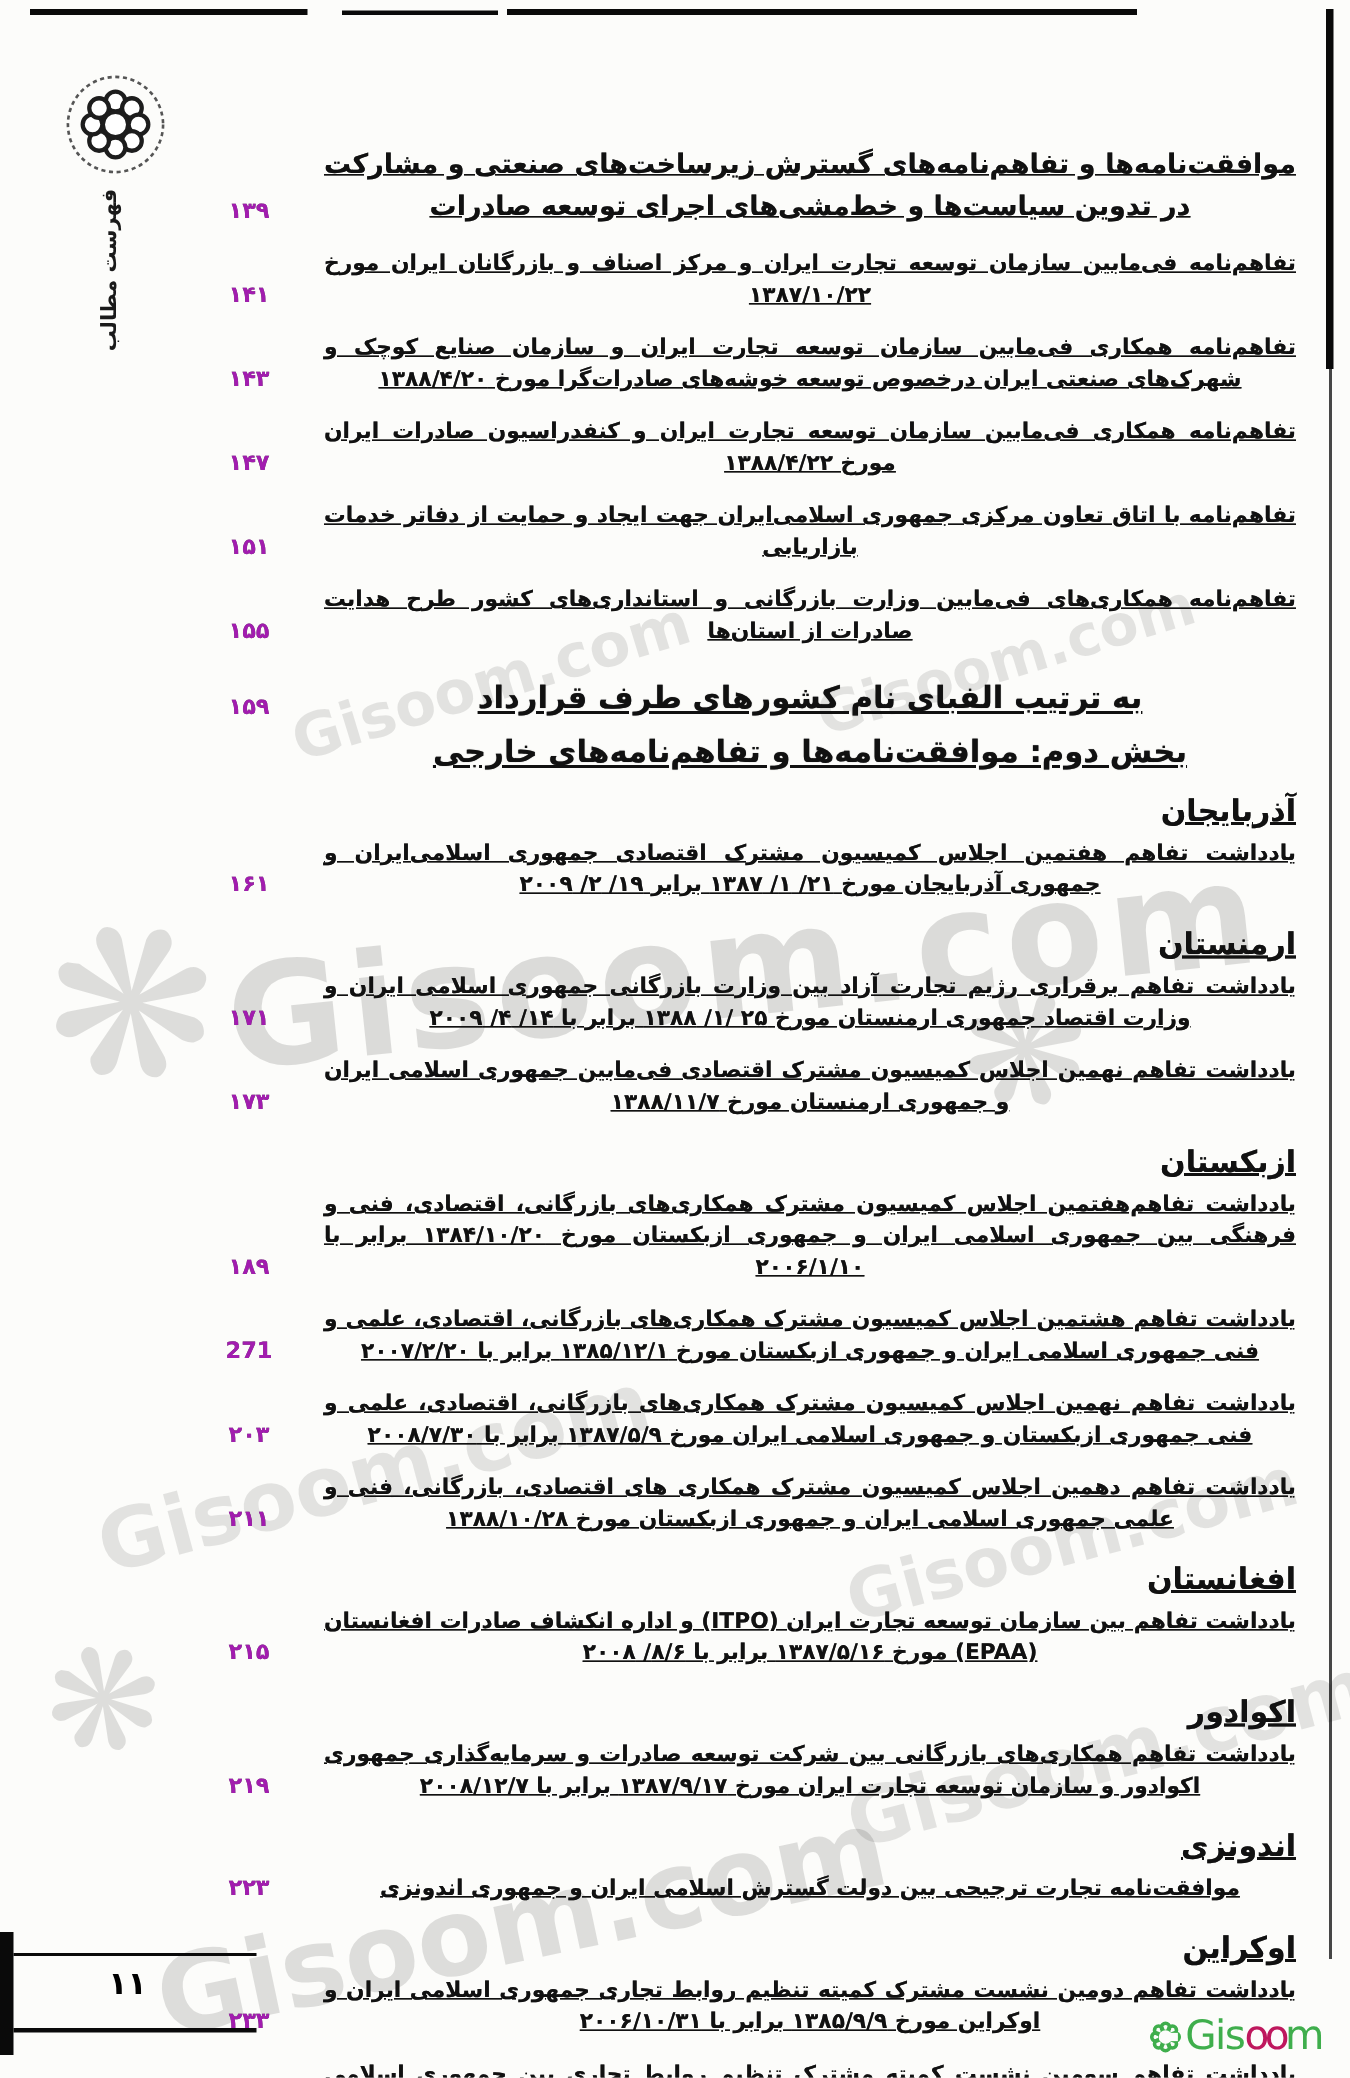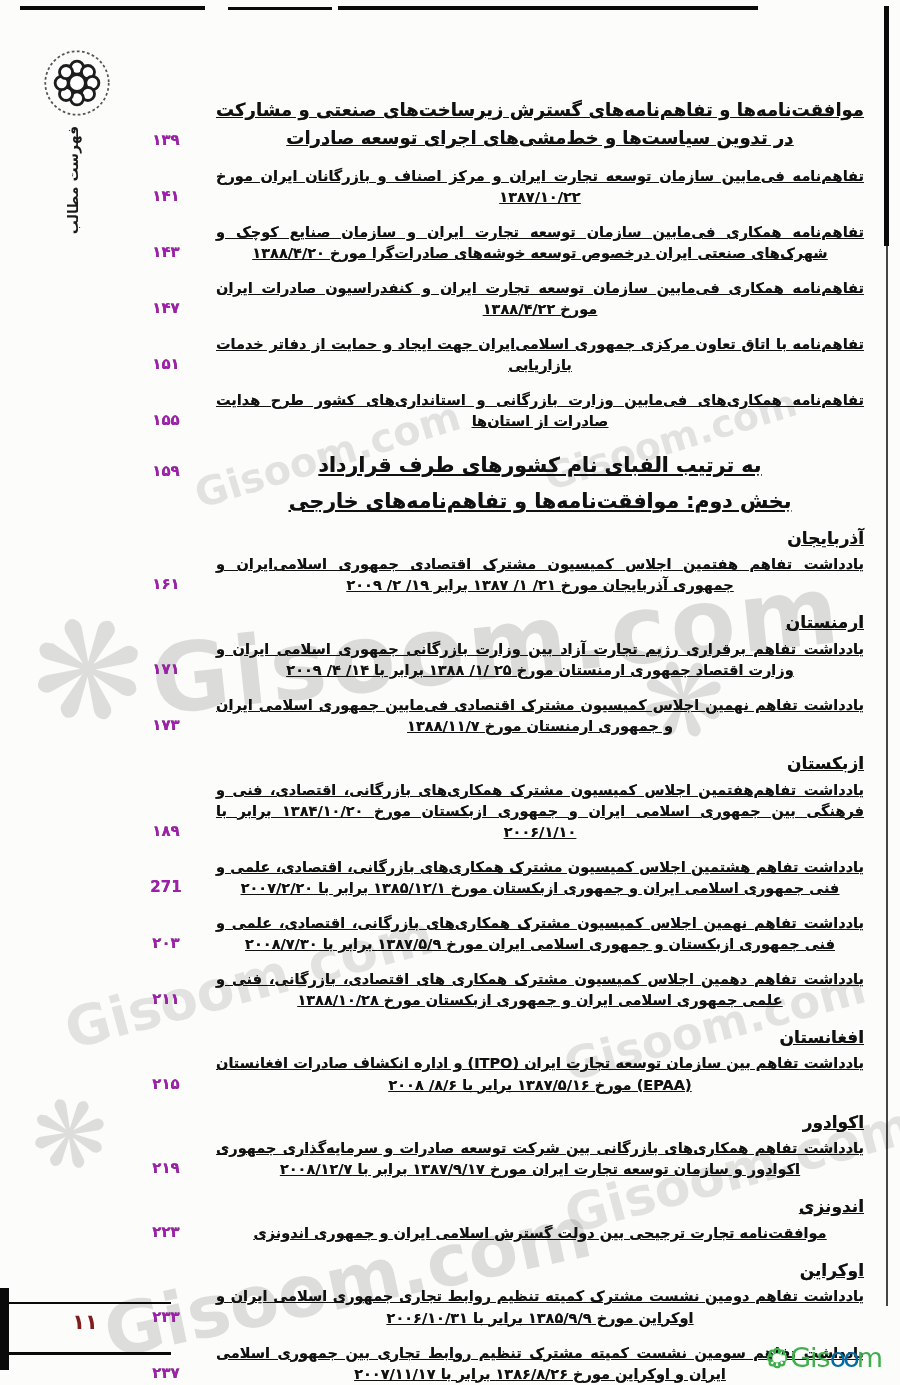--- a/index.html
+++ b/index.html
@@ -37,31 +37,31 @@
     text-align:justify;text-align-last:center;-moz-text-align-last:center;
     text-shadow:0 0 .4px rgba(0,0,0,.65);
     text-decoration:underline;
   }
   .row-head1 .txt{font-size:18px;line-height:1.55;}
   .row-head1{align-items:flex-end;}
   .row-sec{align-items:flex-start;margin-top:16px;margin-bottom:2px;}
   .row-sec .num{padding-top:14px;}
   .sec-line{font-size:20.5px;line-height:1.75;text-align:center;direction:rtl;font-weight:bold;text-shadow:0 0 .5px rgba(0,0,0,.7);}
   .row-country{margin-top:6px;margin-bottom:4px;}
-  .row-country .txt{text-align:center;text-align-last:right;-moz-text-align-last:right;font-size:17px;}
+  .row-country .txt{text-align:center;text-align-last:right;-moz-text-align-last:right;font-size:20px;}
   
   .footer-left{position:absolute;left:0;top:1288px;width:175px;height:82px;z-index:2;}
   .footer-left .bar{position:absolute;left:0;top:0;width:9px;height:82px;background:#0a0a0a;}
   .footer-left .rule-top{position:absolute;left:9px;top:14px;width:162px;height:2px;background:#0a0a0a;}
   .footer-left .rule-bottom{position:absolute;left:9px;top:64px;width:162px;height:3px;background:#0a0a0a;}
-  .footer-left .pnum{position:absolute;left:30px;top:22px;width:110px;text-align:center;font-size:21px;font-weight:bold;color:#7f1d1d;}
+  .footer-left .pnum{position:absolute;left:30px;top:22px;width:110px;text-align:center;font-size:21px;font-weight:bold;color:#000000;}
   .brand{position:absolute;right:18px;top:1342px;z-index:2;display:flex;align-items:center;font-weight:normal;font-size:27px;letter-spacing:-1px;}
   .brand .rosette{margin-right:2px;}
   .brand .g-green{color:#3fae4c;}
-  .brand .g-blue{color:#0369a1;letter-spacing:-3px;}
+  .brand .g-blue{color:#be185d;letter-spacing:-3px;}
 </style>
 </head>
 <body>
 
 <div class="scan-line" style="left:20px;top:6px;width:185px;height:4px;"></div>
 <div class="scan-line" style="left:228px;top:7px;width:104px;height:3px;"></div>
 <div class="scan-line" style="left:338px;top:6px;width:420px;height:4px;"></div>
 
 <div class="scan-line" style="left:884px;top:6px;width:5px;height:240px;"></div>
 <div class="scan-line" style="left:886px;top:246px;width:2px;height:1060px;opacity:.75;"></div>

